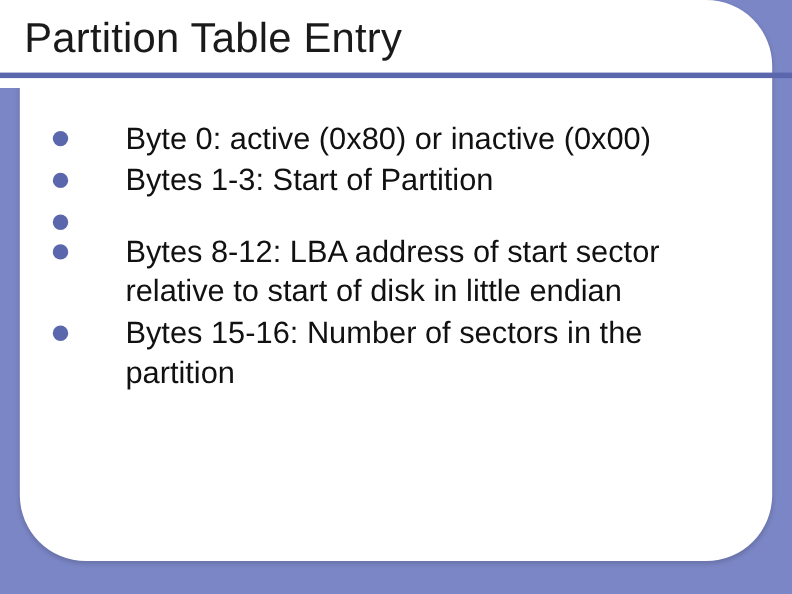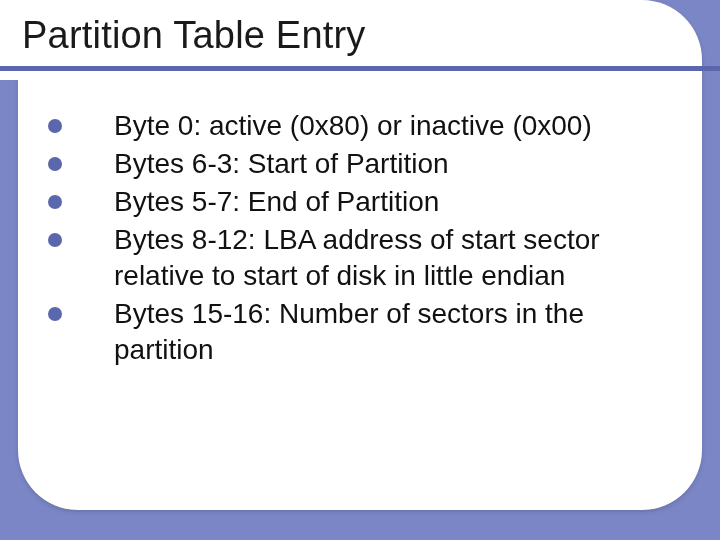--- a/index.html
+++ b/index.html
@@ -81,25 +81,24 @@
 </div>
 <div class="title-rule"></div>
 
 <div class="content">
   <div class="item">
     <div class="bullet"></div>
     <div class="text">Byte 0: active (0x80) or inactive (0x00)</div>
   </div>
   <div class="item">
     <div class="bullet"></div>
-    <div class="text">Bytes 6-3: Start of Partition</div>
+    <div class="text">Bytes 1-3: Start of Partition</div>
   </div>
   <div class="item">
     <div class="bullet"></div>
-    <div class="text">Bytes 5-7: End of Partition</div>
   </div>
   <div class="item">
     <div class="bullet"></div>
     <div class="text">Bytes 8-12: LBA address of start sector relative to start of disk in little endian</div>
   </div>
   <div class="item">
     <div class="bullet"></div>
     <div class="text">Bytes 15-16: Number of sectors in the partition</div>
   </div>
 </div>

